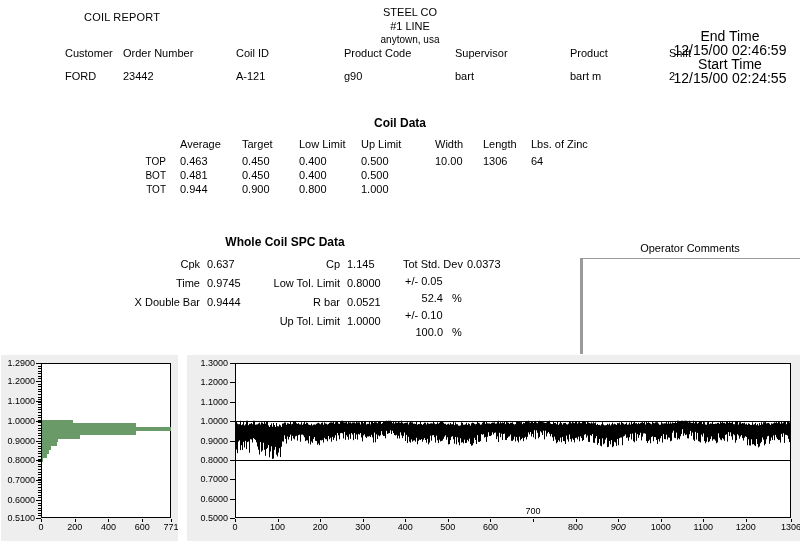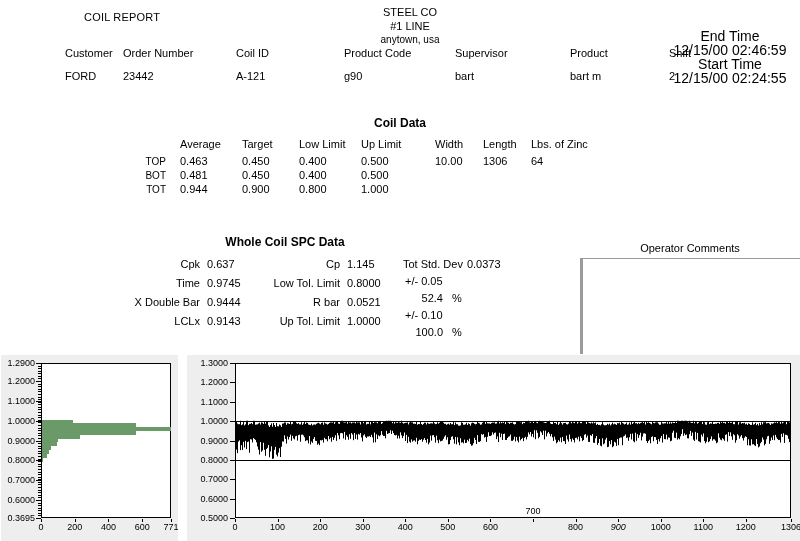--- a/index.html
+++ b/index.html
@@ -237,21 +237,20 @@
       </tr>
     </tbody>
 </table>
 
 <div class="abs" id="spc-title">Whole Coil SPC Data</div>
 
 <div class="spc-col" id="spc-col-1">
     <div class="spc-row"><span class="spc-lbl">Cpk</span><span class="spc-val">0.637</span></div>
     <div class="spc-row"><span class="spc-lbl">Time</span><span class="spc-val">0.9745</span></div>
     <div class="spc-row"><span class="spc-lbl">X Double Bar</span><span class="spc-val">0.9444</span></div>
-    <div class="spc-row"><span class="spc-lbl">LCLx</span><span class="spc-val">0.9143</span></div>
   </div>
 <div class="spc-col" id="spc-col-2">
     <div class="spc-row"><span class="spc-lbl">Cp</span><span class="spc-val">1.145</span></div>
     <div class="spc-row"><span class="spc-lbl">Low Tol. Limit</span><span class="spc-val">0.8000</span></div>
     <div class="spc-row"><span class="spc-lbl">R bar</span><span class="spc-val">0.0521</span></div>
     <div class="spc-row"><span class="spc-lbl">Up Tol. Limit</span><span class="spc-val">1.0000</span></div>
   </div>
 <div class="spc-col" id="spc-col-3">
   <div class="spc-row">
     <span class="sd-lbl">Tot Std. Dev</span><span class="sd-val">0.0373</span>
@@ -339,21 +338,21 @@
     <div class="ytick-label" style="left: 0px; width: 34px; top: 61.6282px;">1.0000</div>
     <div class="ytick-mark" style="left: 35px; top: 66px; width: 5px;"></div>
     <div class="ytick-label" style="left: 0px; width: 34px; top: 81.5px;">0.9000</div>
     <div class="ytick-mark" style="left: 35px; top: 86px; width: 5px;"></div>
     <div class="ytick-label" style="left: 0px; width: 34px; top: 101.372px;">0.8000</div>
     <div class="ytick-mark" style="left: 35px; top: 105px; width: 5px;"></div>
     <div class="ytick-label" style="left: 0px; width: 34px; top: 121.244px;">0.7000</div>
     <div class="ytick-mark" style="left: 35px; top: 125px; width: 5px;"></div>
     <div class="ytick-label" style="left: 0px; width: 34px; top: 141.115px;">0.6000</div>
     <div class="ytick-mark" style="left: 35px; top: 145px; width: 5px;"></div>
-    <div class="ytick-label" style="left: 0px; width: 34px; top: 159px;">0.3695</div>
+    <div class="ytick-label" style="left: 0px; width: 34px; top: 159px;">0.5100</div>
     <div class="ytick-mark" style="left: 35px; top: 163px; width: 5px;"></div>
     <div class="xtick-label" style="left: 20px; width: 40px; top: 168px;">0</div>
     <div class="xtick-mark" style="left: 40px; top: 164px; height: 3px;"></div>
     <div class="xtick-label" style="left: 53.7224px; width: 40px; top: 168px;">200</div>
     <div class="xtick-mark" style="left: 74px; top: 164px; height: 3px;"></div>
     <div class="xtick-label" style="left: 87.4449px; width: 40px; top: 168px;">400</div>
     <div class="xtick-mark" style="left: 107px; top: 164px; height: 3px;"></div>
     <div class="xtick-label" style="left: 121.167px; width: 40px; top: 168px;">600</div>
     <div class="xtick-mark" style="left: 141px; top: 164px; height: 3px;"></div>
     <div class="xtick-label" style="left: 150px; width: 40px; top: 168px;">771</div>

